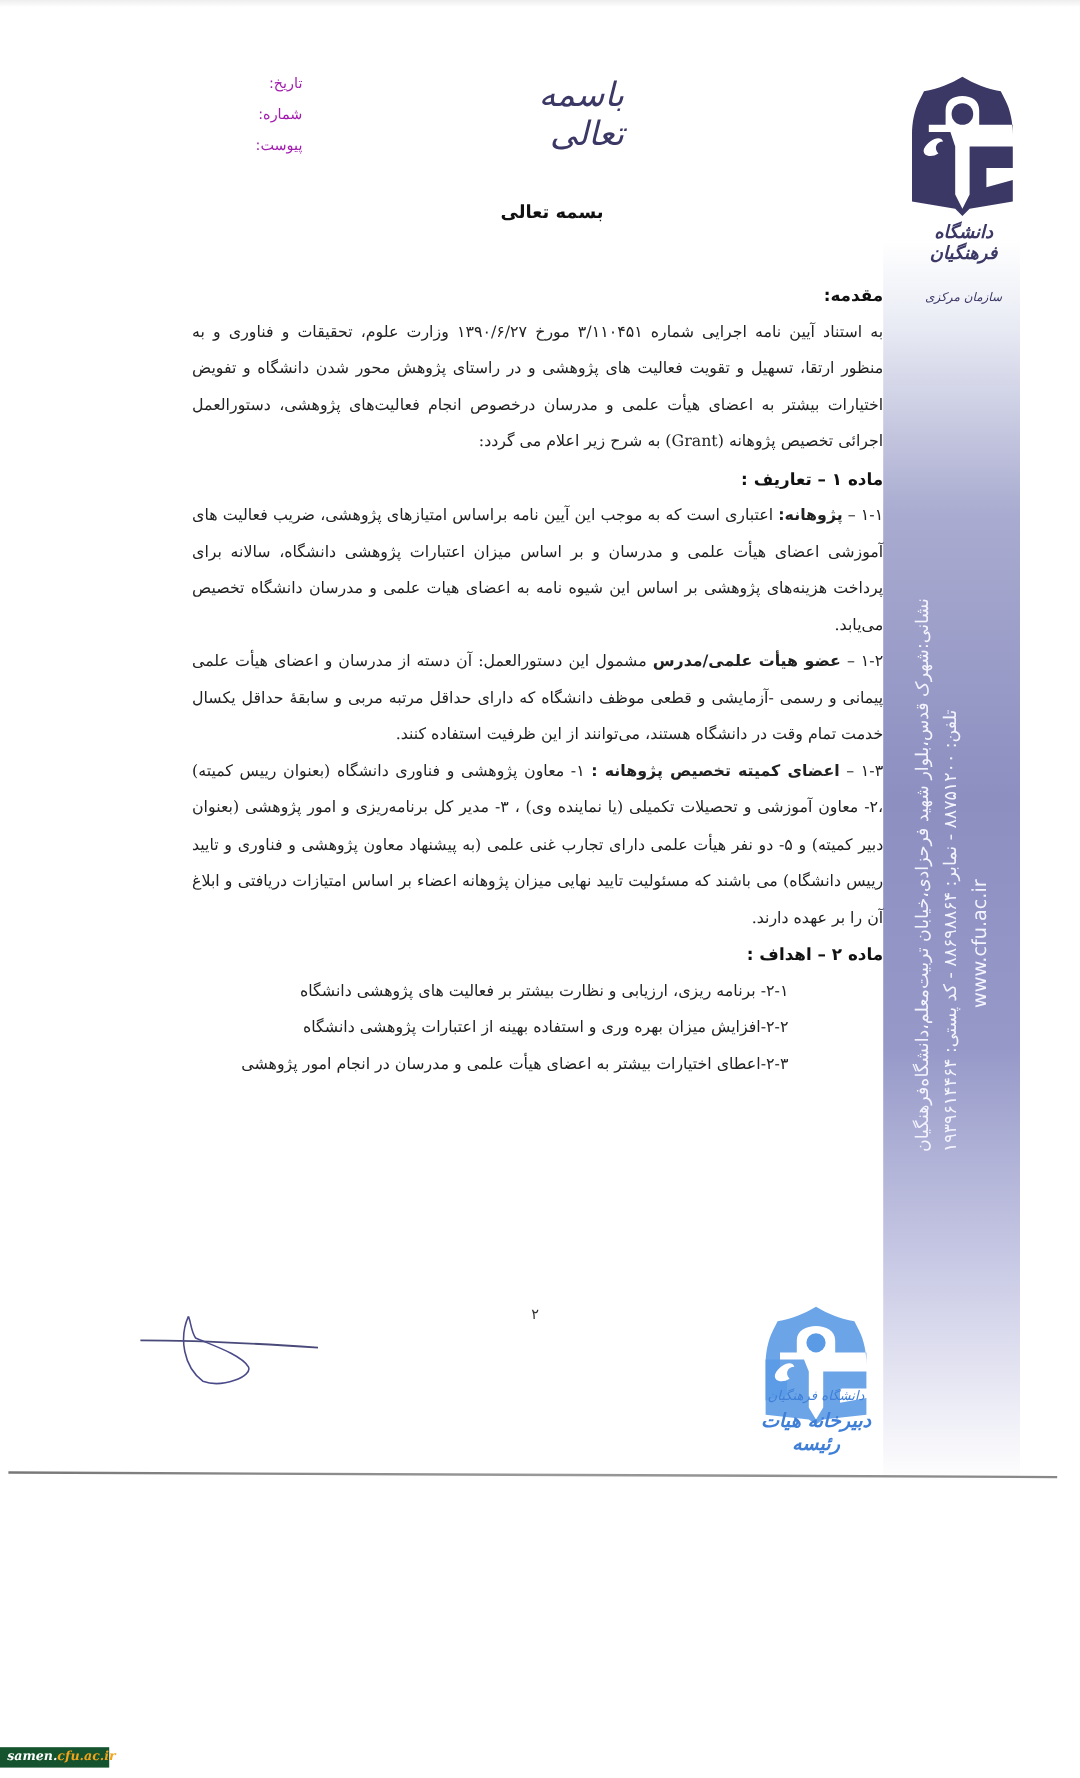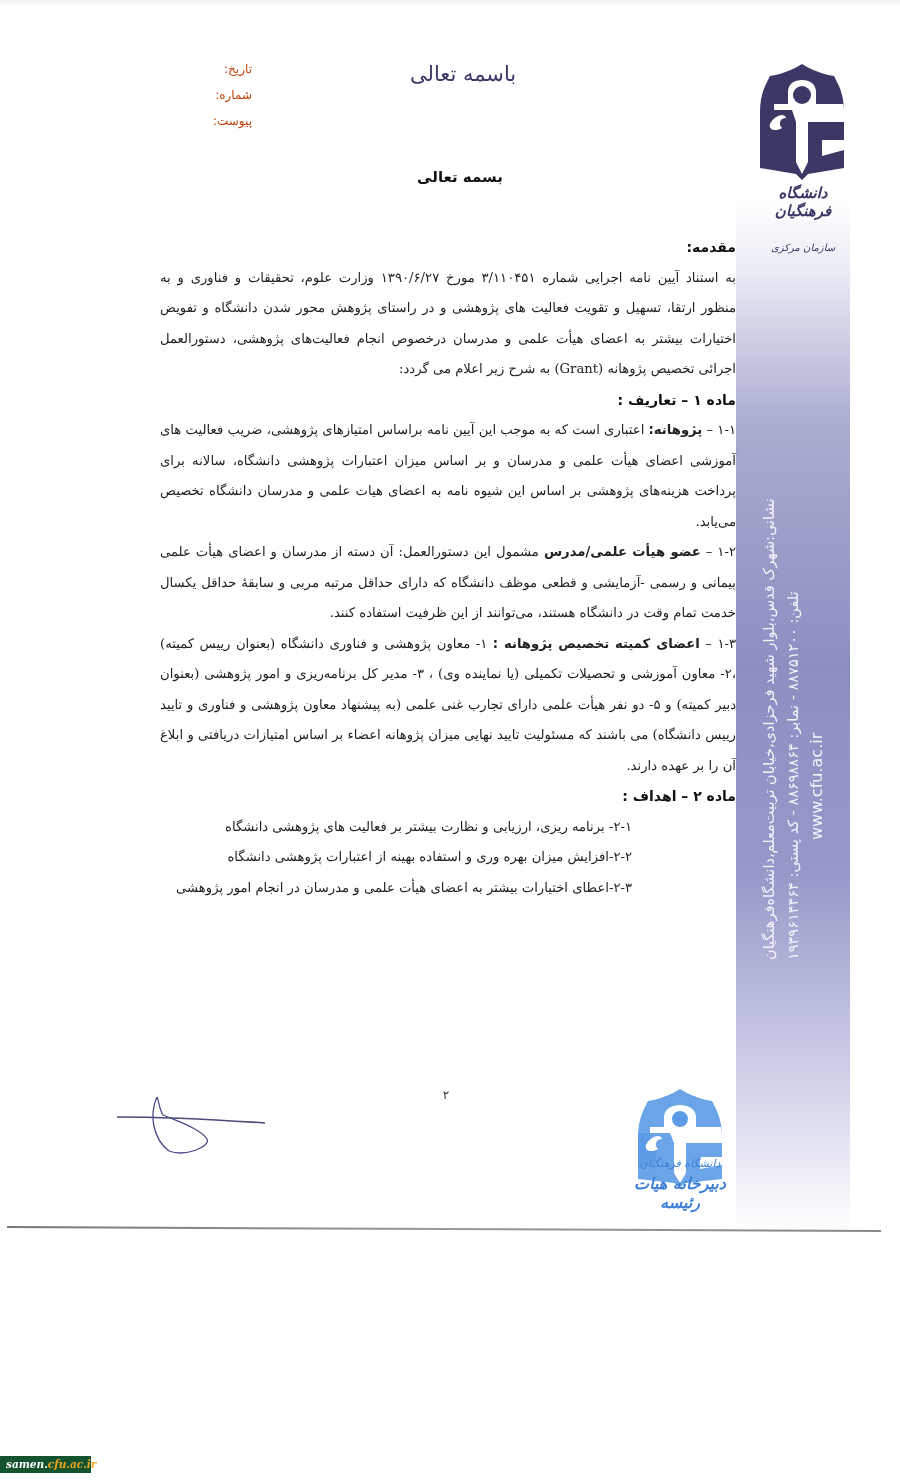--- a/index.html
+++ b/index.html
@@ -9,25 +9,25 @@
     font-family: "DejaVu Sans", sans-serif;
     color: #1e1e1e;
   }
   .page { position: absolute; left: 0; top: 0; width: 900px; height: 1482px; }
 
   
   .top-edge { position: absolute; left: 0; top: 0; width: 900px; height: 6px; background: linear-gradient(#eee, #fff); }
 
   
   .meta { position: absolute; left: 160px; top: 56px; width: 92px; text-align: right; direction: rtl;
-          font-size: 12px; color: #c2410c; line-height: 26px; }
+          font-size: 12px; color: #a21caf; line-height: 26px; }
   .meta div { height: 26px; }
 
-  .calli { position: absolute; left: 410px; top: 62px; width: 110px; text-align: left;
-           font-family: "DejaVu Serif", serif; font-size: 21px; color: #3b3866; }
+  .calli { position: absolute; left: 410px; top: 62px; width: 110px; text-align: right;
+           font-family: "DejaVu Serif", serif; font-style: italic; font-size: 28px; color: #3b3866; }
 
   .doc-title { position: absolute; left: 360px; top: 168px; width: 200px; text-align: center; direction: rtl;
                font-weight: bold; font-size: 15px; color: #111; }
 
   
   .logo { position: absolute; left: 752px; top: 62px; width: 100px; height: 118px; }
   .logo-text { position: absolute; left: 748px; top: 184px; width: 110px; text-align: center; direction: rtl;
                font-family: "DejaVu Serif", serif; font-style: italic; color: #3b3866; }
   .logo-text .l1 { font-size: 15px; font-weight: bold; }
   .logo-text .l2 { font-size: 10px; margin-top: 22px; }
@@ -40,21 +40,21 @@
                      direction: rtl; color: #f4f4ff; font-size: 14.5px; line-height: 24px; text-align: left; }
   .strip-text .rot div { white-space: nowrap; }
   .strip-text .web { direction: ltr; text-align: left; padding-left: 120px; font-size: 16px; }
 
   
   .body { position: absolute; left: 160px; top: 232px; width: 576px; direction: rtl; text-align: justify;
           font-family: "DejaVu Serif", serif; font-size: 13.2px; line-height: 30.5px; color: #222; }
   .body p { margin: 0; }
   .h { font-family: "DejaVu Sans", sans-serif; font-weight: bold; font-size: 14px; color: #111; margin-right: -2px; }
   .b { font-weight: bold; font-family: "DejaVu Sans", sans-serif; }
-  .goals p { padding-right: 104px; }
+  .goals p { padding-right: 79px; }
   .goals p.wide { padding-right: 0; }
 
   .page-number { position: absolute; left: 436px; top: 1088px; width: 20px; text-align: center; font-size: 12px; color: #333; }
 
   .signature { position: absolute; left: 115px; top: 1095px; width: 150px; height: 60px; }
 
   .stamp { position: absolute; left: 630px; top: 1062px; width: 100px; height: 150px; }
   .stamp-text { position: absolute; left: 620px; top: 1157px; width: 120px; text-align: center; direction: rtl;
                 font-family: "DejaVu Serif", serif; font-style: italic; color: #3f7fd8; }
   .stamp-text .s1 { font-size: 11px; }

